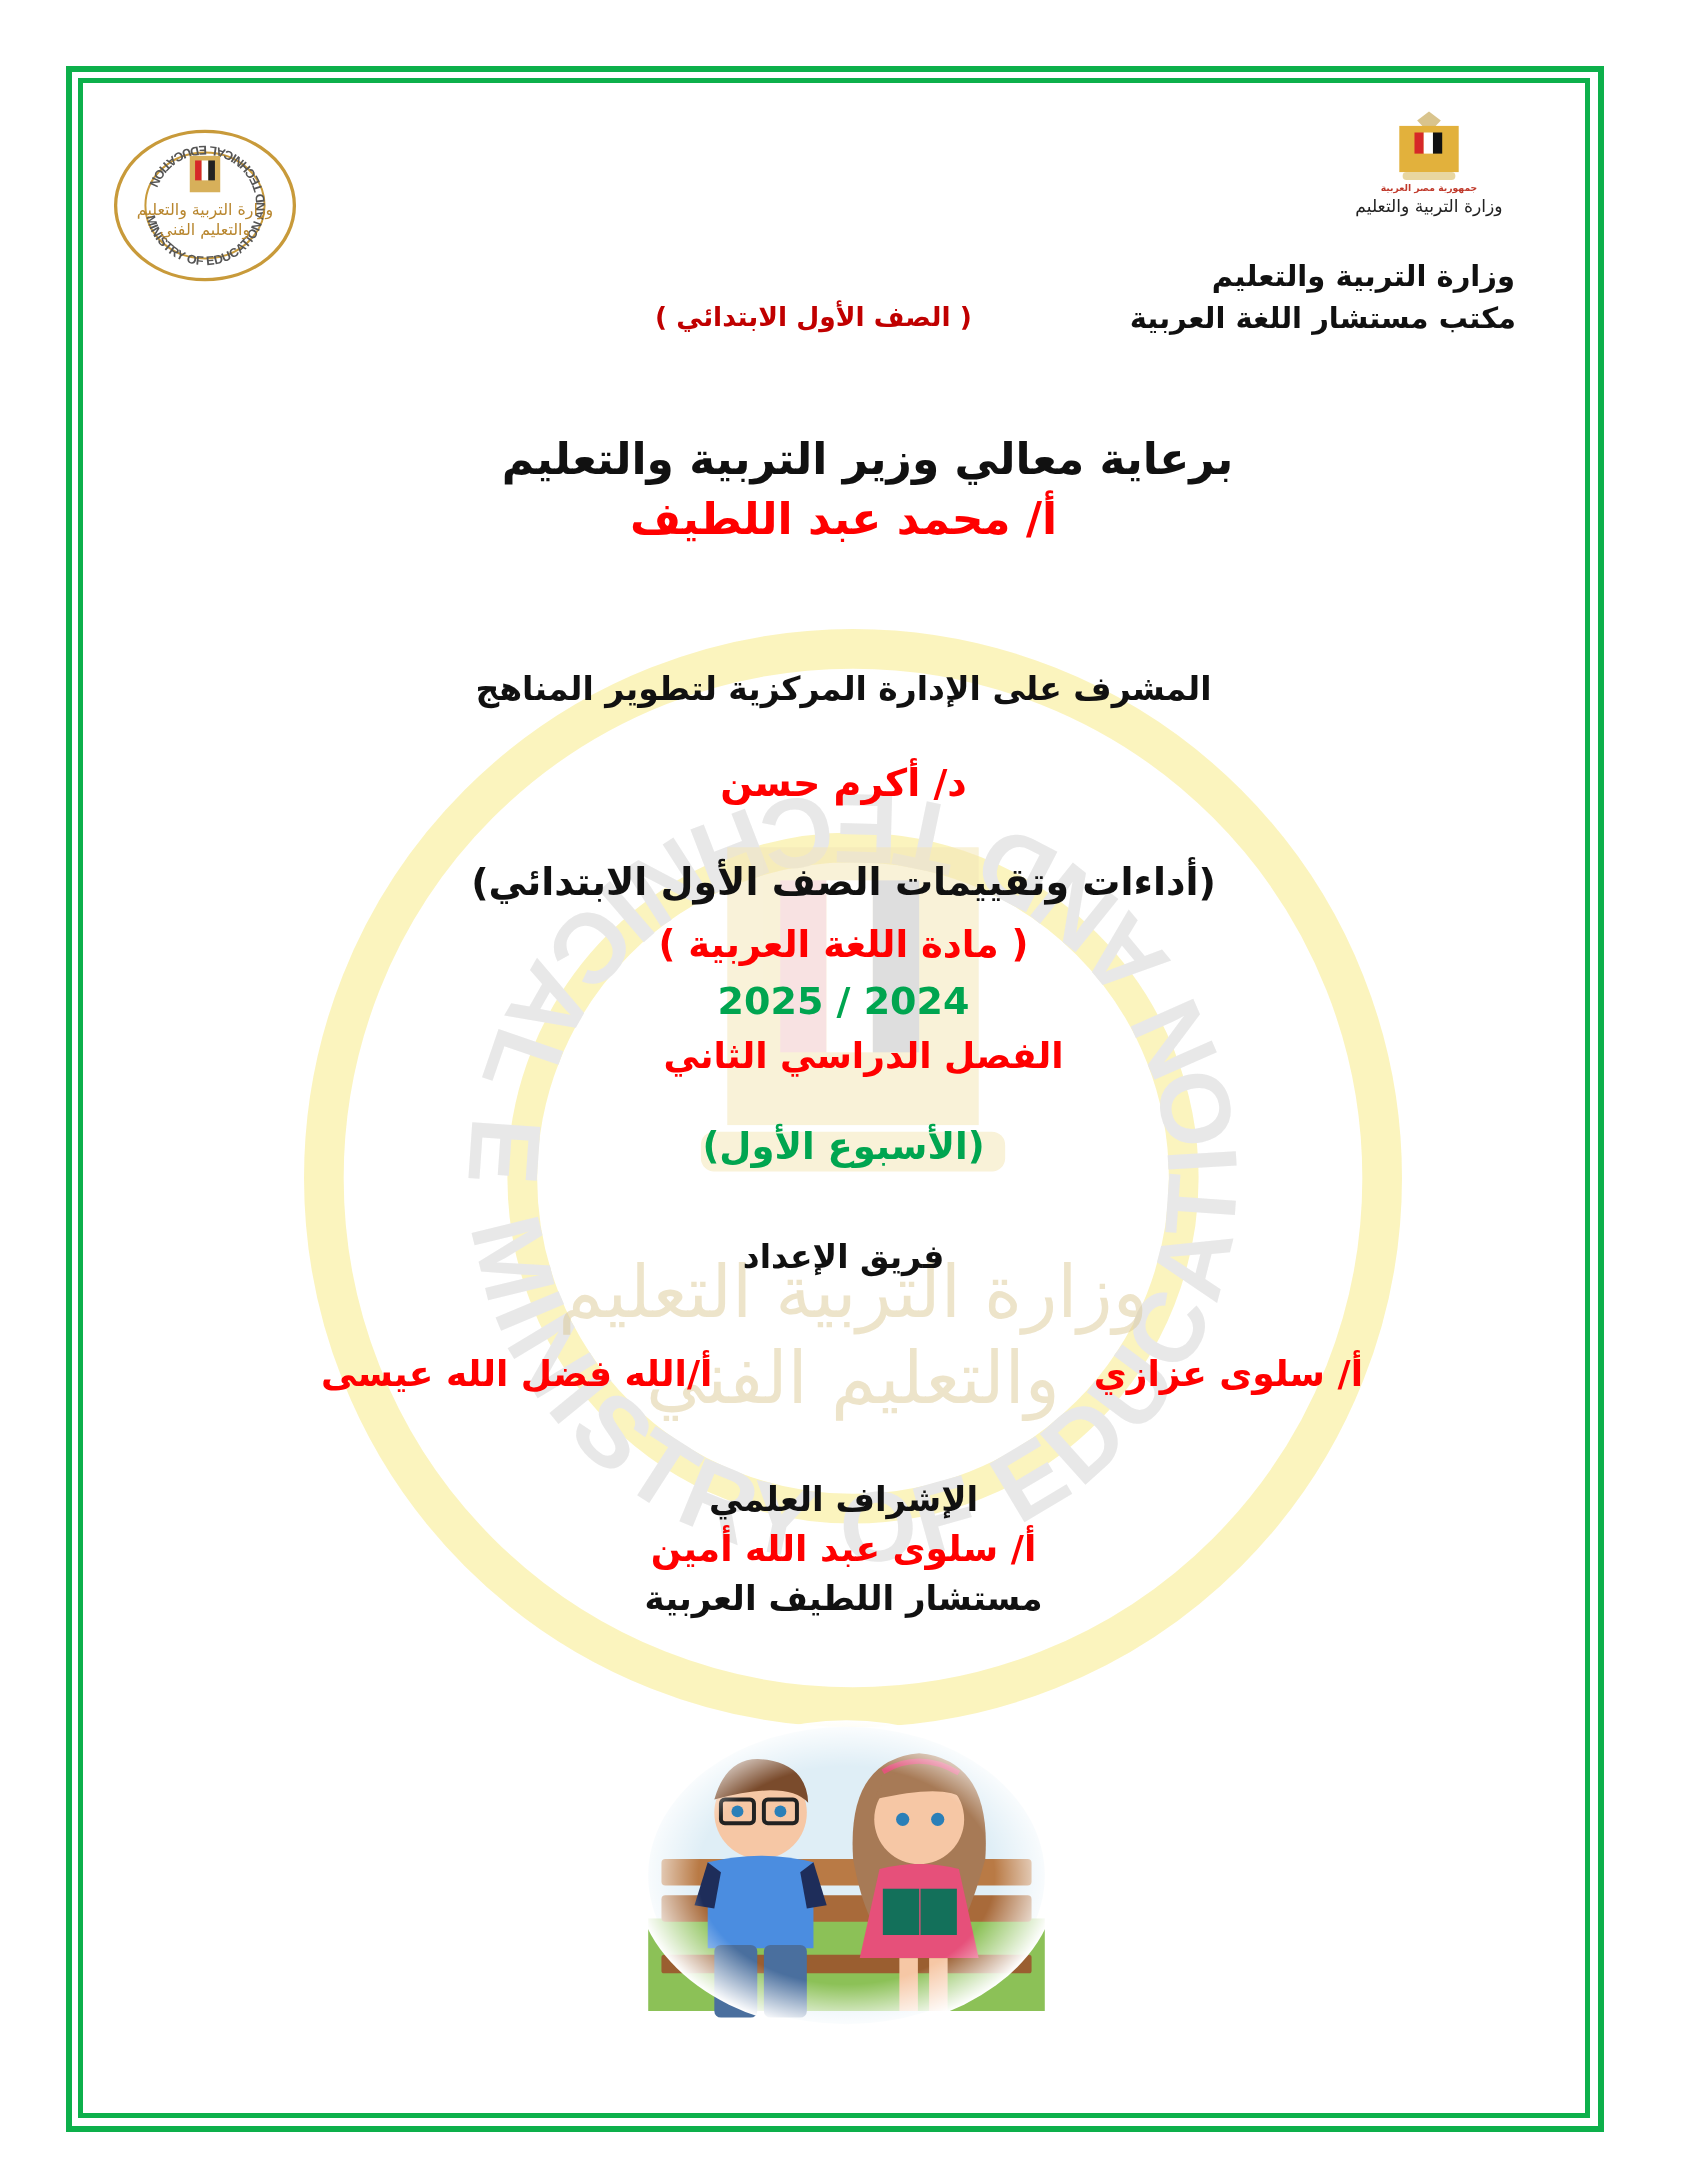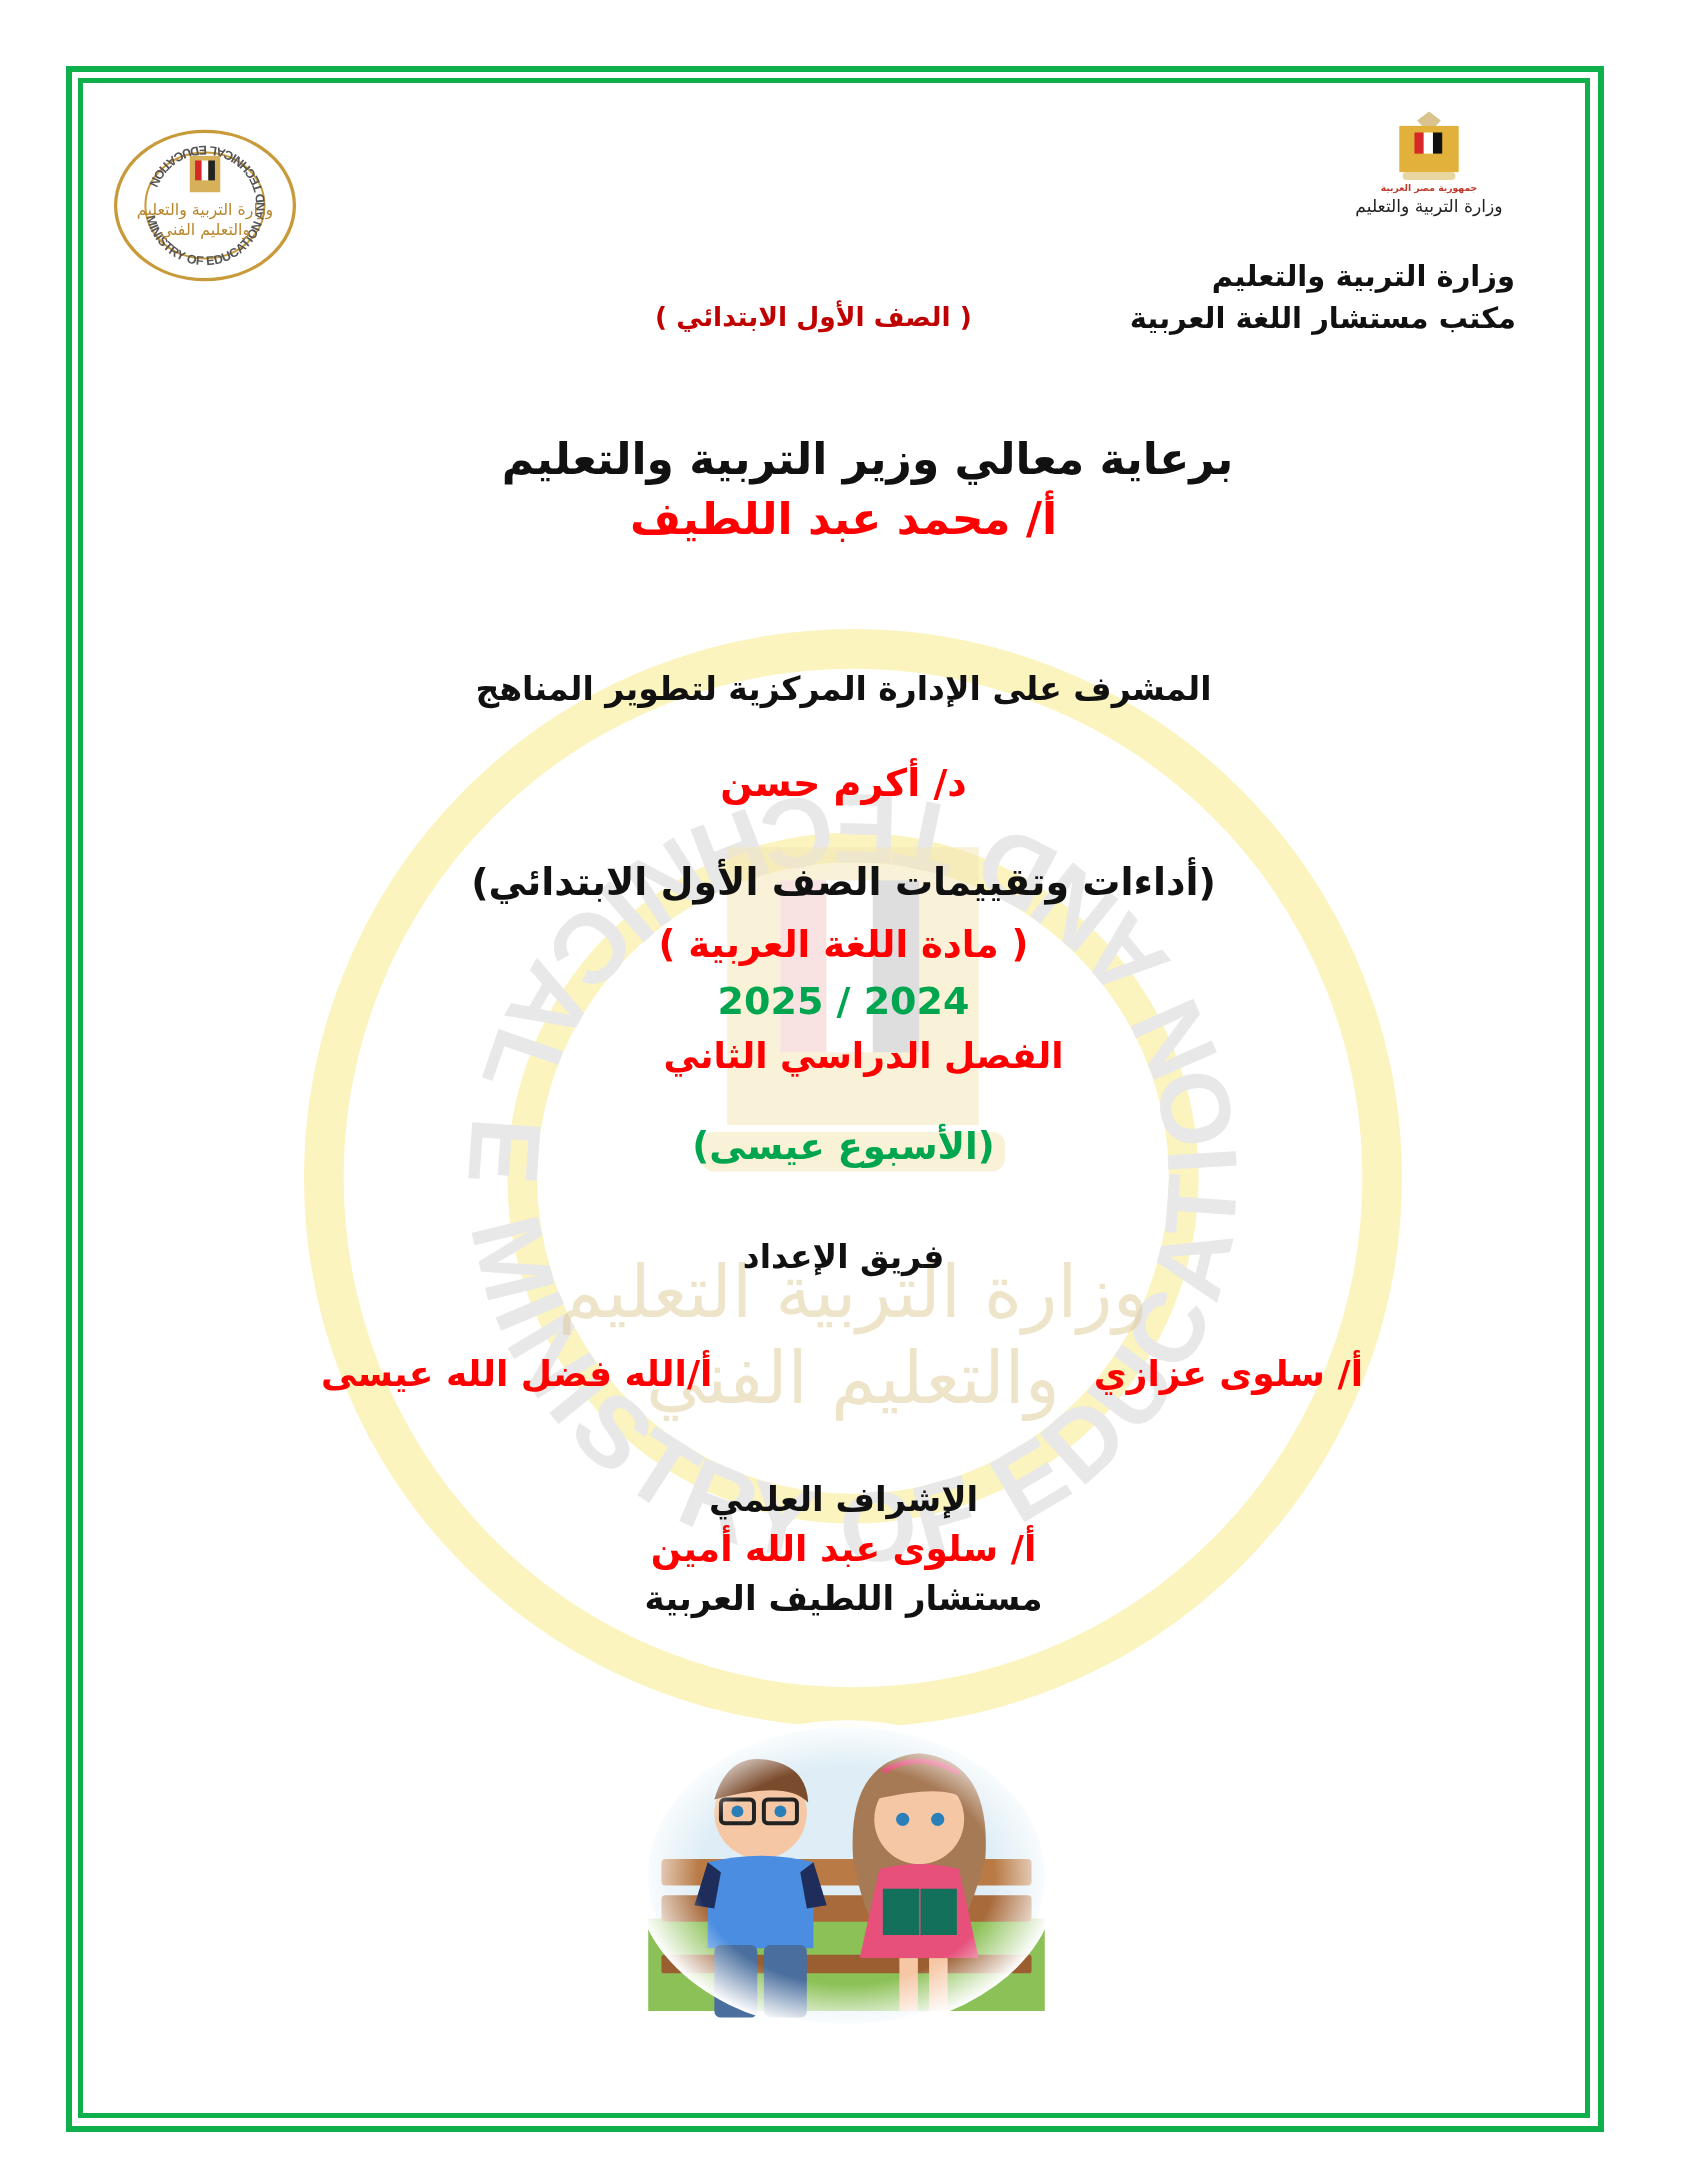--- a/index.html
+++ b/index.html
@@ -88,21 +88,21 @@
   <div class="line black" style="top:433px; font-size:44px;margin-left:48px;">برعاية معالي وزير التربية والتعليم</div>
   <div class="line red" style="top:493px; font-size:44px;">أ/ محمد عبد اللطيف</div>
 
   <div class="line black" style="top:648px; font-size:33px;margin-top:21px;">المشرف على الإدارة المركزية لتطوير المناهج</div>
   <div class="line red" style="top:761px; font-size:38px;">د/ أكرم حسن</div>
 
   <div class="line black" style="top:860px; font-size:38px;">(أداءات وتقييمات الصف الأول الابتدائي)</div>
   <div class="line red" style="top:923px; font-size:37px;">( مادة اللغة العربية )</div>
   <div class="line green" style="top:979px; font-size:38px; direction:ltr;">2025 / 2024</div>
   <div class="line red" style="top:1035px; font-size:36px;padding-left:40px;">الفصل الدراسي الثاني</div>
-  <div class="line green" style="top:1125px; font-size:37px;">(الأسبوع عيسى)</div>
+  <div class="line green" style="top:1125px; font-size:37px;">(الأسبوع الأول)</div>
 
   <div class="line black" style="top:1237px; font-size:33px;">فريق الإعداد</div>
   <div class="hdr red" style="right:324px; top:1353px; font-size:36px; color:#ff0000;">أ/ سلوى عزازي</div>
   <div class="hdr red" style="left:321px; top:1353px; font-size:36px; color:#ff0000;">أ/الله فضل الله عيسى</div>
 
   <div class="line black" style="top:1479px; font-size:34px;">الإشراف العلمي</div>
   <div class="line red" style="top:1528px; font-size:36px;">أ/ سلوى عبد الله أمين</div>
   <div class="line black" style="top:1578px; font-size:34px;">مستشار اللطيف العربية</div>
 
   <svg class="kids" viewBox="0 0 640 470">

